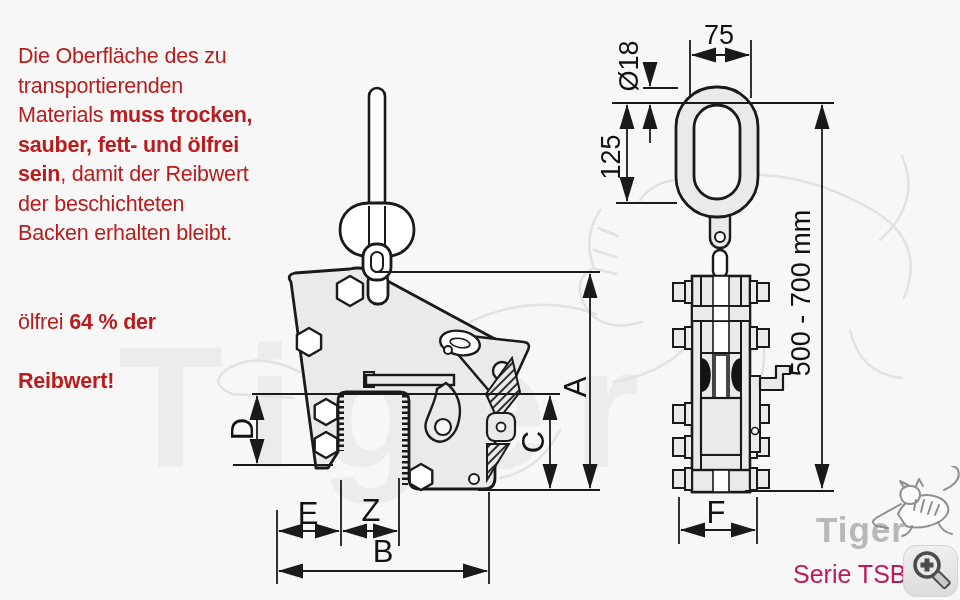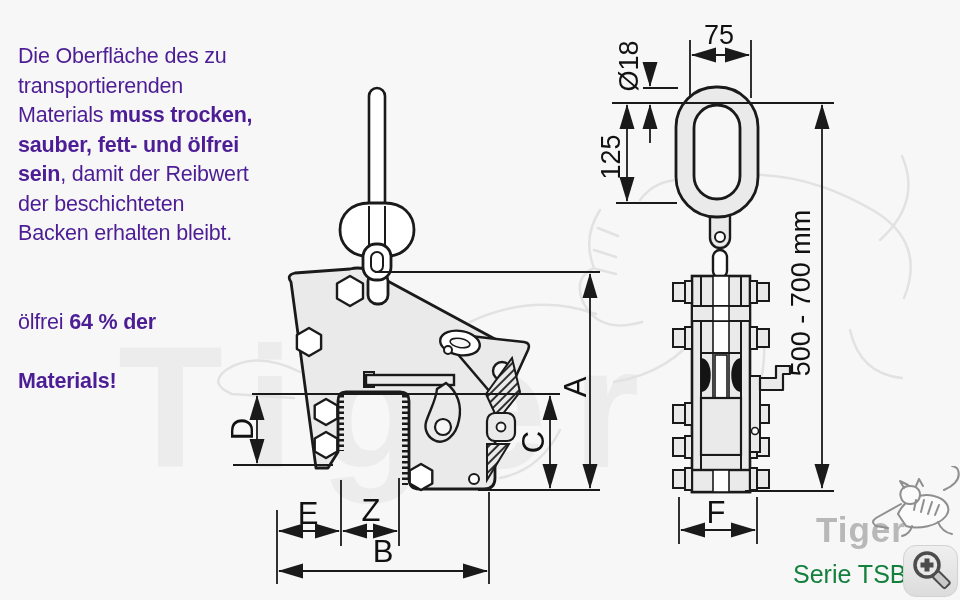--- a/index.html
+++ b/index.html
@@ -1,36 +1,36 @@
 <!DOCTYPE html>
 <html><head>
 <meta charset="utf-8">
 <style>
   html,body{margin:0;padding:0;}
   #stage{
     position:relative;width:960px;height:600px;overflow:hidden;
     background:#f7f7f7;font-family:"Liberation Sans",sans-serif;color:#111;
   }
   .note{
-    position:absolute;font-size:21.5px;line-height:29.5px;color:#4c1d95;
+    position:absolute;font-size:21.5px;line-height:29.5px;color:#b91c1c;
     letter-spacing:-0.2px;
   }
   .note span{font-weight:400;}
   #watermark{
     position:absolute;left:118px;top:308px;font-size:172px;font-weight:700;
     color:#ececec;letter-spacing:26px;z-index:0;user-select:none;white-space:nowrap;
   }
   #drawing-svg{position:absolute;left:0;top:0;z-index:1;}
   .overlay{z-index:2;}
   #logo-text{
     position:absolute;left:816px;top:510px;font-size:35px;font-weight:700;
     color:#b8b8b8;letter-spacing:1px;z-index:2;
   }
   #logo-tiger{position:absolute;left:860px;top:466px;z-index:3;}
-  #series-label{position:absolute;left:793px;top:560px;font-size:25px;color:#15803d;z-index:3;}
+  #series-label{position:absolute;left:793px;top:560px;font-size:25px;color:#be185d;z-index:3;}
   #zoom-button{
     position:absolute;left:903px;top:545px;width:55px;height:52px;z-index:3;
     border:1px solid #d2d2d2;border-radius:13px;padding:0;cursor:pointer;
     background:linear-gradient(#efefef,#dcdcdc);
   }
 </style>
 </head>
 <body>
 
 <div id="stage">
@@ -234,21 +234,21 @@
       <text font-size="27" x="719" y="44">75</text>
       <text font-size="27" x="629" y="66" dy="0.35em" transform="rotate(-90 629 66)">Ø18</text>
       <text font-size="27" x="611" y="157" dy="0.35em" transform="rotate(-90 611 157)">125</text>
       <text font-size="27" x="801" y="293" dy="0.35em" transform="rotate(-90 801 293)">500 - 700 mm</text>
       <text font-size="31" x="716" y="523">F</text>
     </g>
   </svg>
 
   <div class="note overlay" style="left:18px;top:42px;width:262px;"><span>Die Oberfläche des zu</span><br><span>transportierenden</span><br><span>Materials </span><span style="font-weight: 700;">muss trocken,</span><br><span style="font-weight: 700;">sauber, fett- und ölfrei</span><br><span style="font-weight: 700;">sein</span><span>, damit der Reibwert</span><br><span>der beschichteten</span><br><span>Backen erhalten bleibt.</span></div>
 
-  <div class="note overlay" style="left:18px;top:278px;width:230px;"><br><span>ölfrei </span><span style="font-weight: 700;">64 % der</span><br><br><span style="font-weight: 700;">Materials!</span></div>
+  <div class="note overlay" style="left:18px;top:278px;width:230px;"><br><span>ölfrei </span><span style="font-weight: 700;">64 % der</span><br><br><span style="font-weight: 700;">Reibwert!</span></div>
 
   <div id="logo-text">Tiger</div>
 
   <svg id="logo-tiger" width="108" height="78" viewBox="0 0 108 78">
     <g stroke="#8f8f8f" stroke-width="2" fill="#fbfbfb" stroke-linecap="round" stroke-linejoin="round" transform="translate(8,12)">
       <path d="M76,12 Q94,4 90,-8 Q89,-11 84,-12" fill="none"></path>
       <path d="M30,36 C36,22 52,14 66,18 C78,21 84,30 78,38 C70,48 50,52 38,48 Z"></path>
       <path d="M34,22 C30,14 34,8 42,8 C50,8 54,14 51,21 C48,27 38,28 34,22 Z"></path>
       <path d="M36,10 L32,3 L40,7 M48,8 L51,1 L55,8" fill="none"></path>
       <path d="M33,26 L8,40 Q2,44 8,48 L20,50" fill="none"></path>

